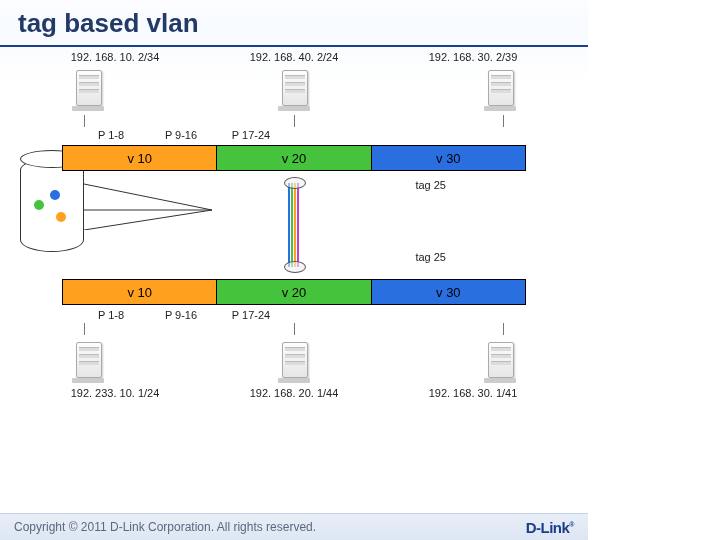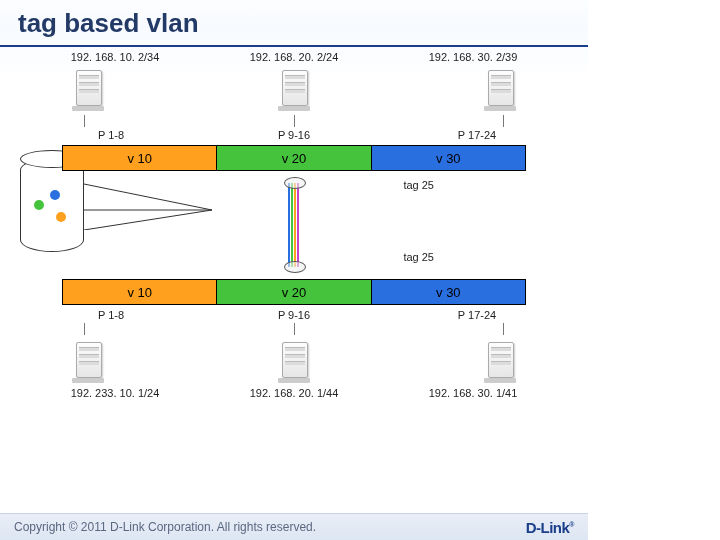--- a/index.html
+++ b/index.html
@@ -7,30 +7,30 @@
 .header{border-bottom:2px solid #1a3e8a;padding:8px 18px 6px;display:flex;align-items:baseline}
 .title{font-size:26px;font-weight:700;color:#233a66}
 .diagram{position:relative;width:480px;margin:4px auto 0}
 .ip-row{display:flex;justify-content:space-between;font-size:11px;color:#222;padding:0 6px}
 .ip{width:110px;text-align:center}
 .srv-row{display:flex;justify-content:space-between;padding:4px 18px}
 .server{width:32px;height:44px;position:relative}
 .srv-body{width:24px;height:34px;background:linear-gradient(#fdfdfd,#e6e6e6);border:1px solid #aaa;border-radius:2px;position:absolute;left:4px;top:3px;box-shadow:1px 1px 2px rgba(0,0,0,0.2)}
 .srv-slot{position:absolute;left:2px;right:2px;height:3px;background:#dcdcdc;border-top:1px solid #bbb}
 .srv-base{position:absolute;bottom:0;left:0;width:32px;height:5px;background:#ccc;border-radius:1px}
-.port-row{display:flex;justify-content:space-between;font-size:11px;color:#222;padding:2px 22px}
+.port-row{display:flex;font-size:11px;color:#222;padding:2px 22px}
 .port{width:70px;text-align:center}
 .switch{height:24px;display:flex;border:1px solid #000;margin:2px 8px}
 .vcell{flex:1;display:flex;align-items:center;justify-content:center;font-size:13px;font-weight:500;border-right:1px solid #000}
 .vcell:last-child{border-right:none}
 .c-v10{background:#ffa11f}
 .c-v20{background:#45c33d}
 .c-v30{background:#2a6fe0}
 .tag-spacer{height:28px;position:relative}
-.tag-label{position:absolute;right:100px;font-size:11px;color:#222}
+.tag-label{position:absolute;right:88px;font-size:11px;color:#222}
 .trunk-wrap{position:relative;height:48px}
 .trunk{position:absolute;left:50%;top:-18px;bottom:-18px;width:12px;margin-left:-6px}
 .trunk .wire{position:absolute;top:0;bottom:0;width:1.5px}
 .tw1{left:0;background:#2a6fe0}
 .tw2{left:3px;background:#45c33d}
 .tw3{left:6px;background:#ffa11f}
 .tw4{left:9px;background:#c542c9}
 .cap{position:absolute;left:-4px;width:20px;height:10px;border:1px solid #555;border-radius:50%;background:rgba(240,240,240,0.6)}
 .cap-top{top:-6px}
 .cap-bot{bottom:-6px}
@@ -70,21 +70,21 @@
         <line x1="0" y1="14" x2="128" y2="40" stroke="#333" stroke-width="1"></line>
         <line x1="0" y1="40" x2="128" y2="40" stroke="#333" stroke-width="1"></line>
         <line x1="0" y1="60" x2="128" y2="40" stroke="#333" stroke-width="1"></line>
       </svg>
 </div>
 
 <div class="diagram">
 
   <div class="ip-row">
     <div class="ip">192. 168. 10. 2/34</div>
-    <div class="ip">192. 168. 20. 2/24</div>
+    <div class="ip">192. 168. 40. 2/24</div>
     <div class="ip">192. 168. 30. 2/39</div>
   </div>
   <div class="srv-row">
     <div class="server">
           <div class="srv-body">
             <div class="srv-slot" style="top:4px"></div>
             <div class="srv-slot" style="top:11px"></div>
             <div class="srv-slot" style="top:18px"></div>
           </div>
           <div class="srv-base"></div>

